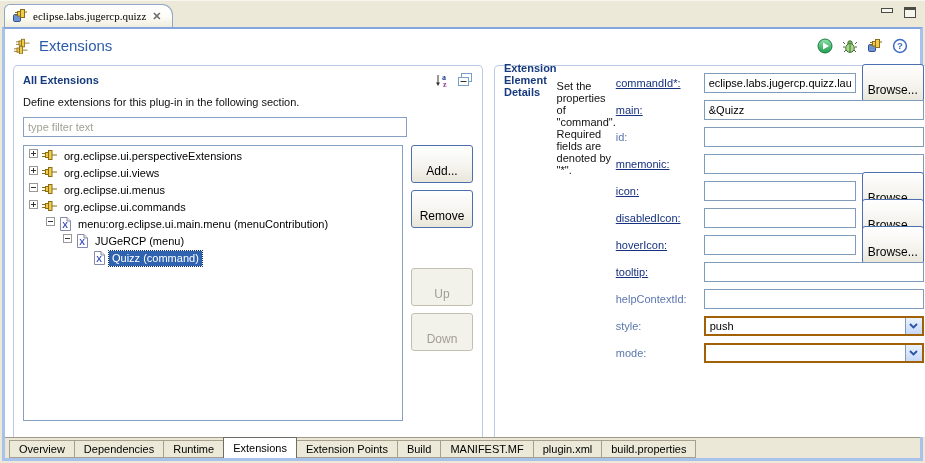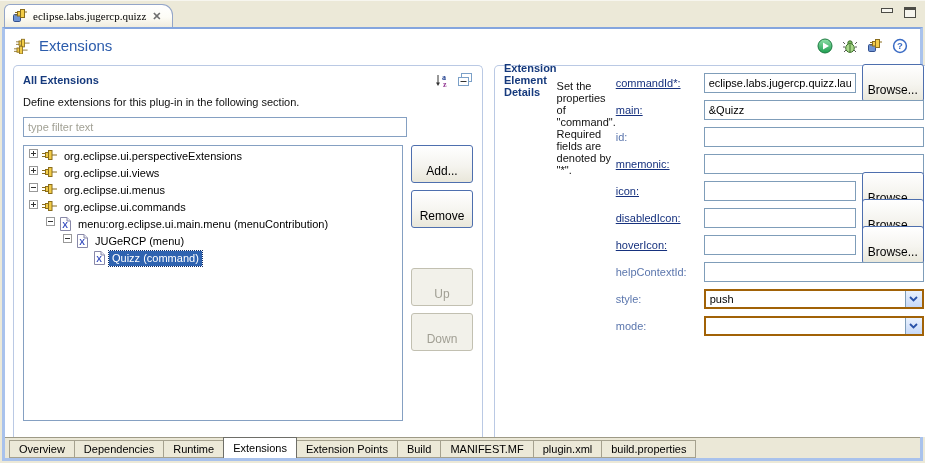--- a/index.html
+++ b/index.html
@@ -335,20 +335,24 @@
               <span class="field-label link">disabledIcon:</span>
               <input class="field-input" type="text" style="">
               <button class="btn browse-btn">Browse...</button>
             </div>
             <div class="field-row">
               <span class="field-label link">hoverIcon:</span>
               <input class="field-input" type="text" style="">
               <button class="btn browse-btn">Browse...</button>
             </div>
             <div class="field-row">
+              <span class="field-label link">tooltip:</span>
+              <input class="field-input" type="text" style="">
+            </div>
+            <div class="field-row">
               <span class="field-label plain">helpContextId:</span>
               <input class="field-input" type="text" style="">
             </div>
             <div class="field-row">
               <span class="field-label plain">style:</span>
               <span class="combo">
                 <input class="combo-input" type="text" value="push" style="">
                 <span class="combo-btn">
                   <svg width="9" height="6" viewBox="0 0 9 6">
                     <path d="M1 1 L4.5 4.5 L8 1" fill="none" stroke="#2a52a8" stroke-width="1.8"></path>

